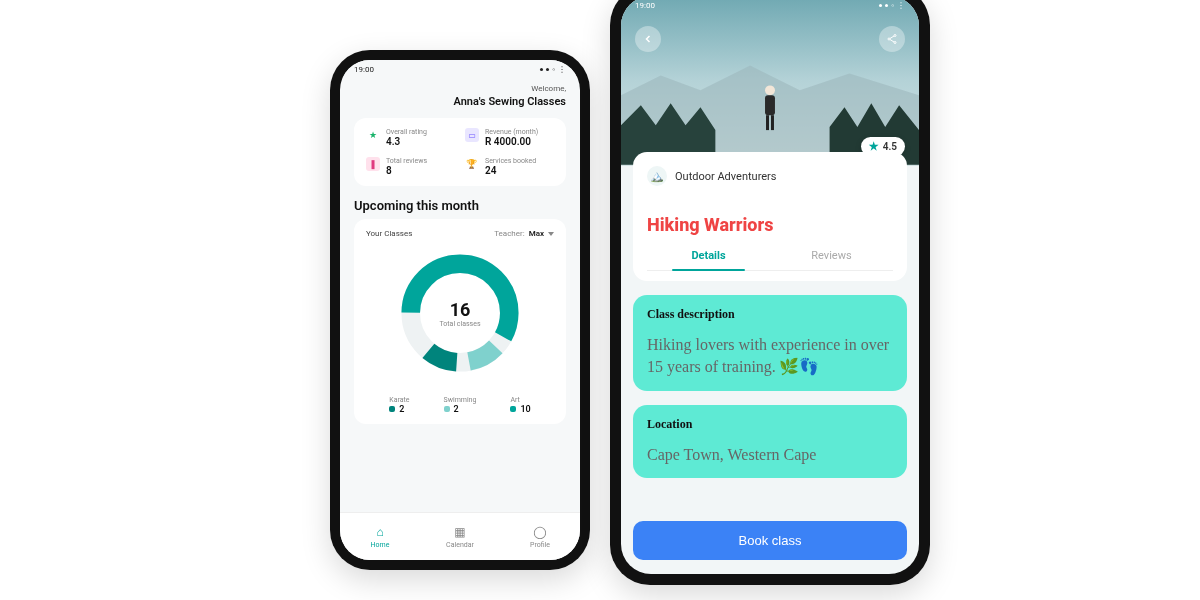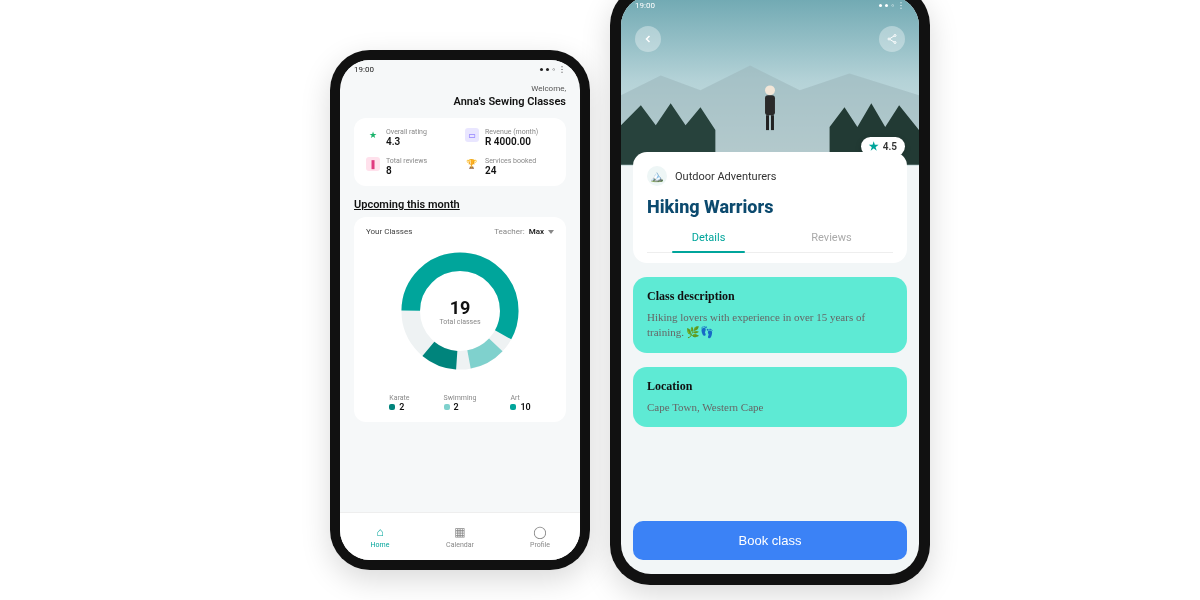--- a/index.html
+++ b/index.html
@@ -61,21 +61,21 @@
     display:grid; grid-template-columns:1fr 1fr; row-gap:10px; column-gap:10px;
   }
   .stat { display:flex; gap:6px; align-items:flex-start; }
   .stat .ic { width:14px; height:14px; border-radius:3px; display:flex; align-items:center; justify-content:center; font-size:9px; }
   .ic.star { color:#19b36a; }
   .ic.card { background:#e9e6ff; color:#6b54ff; font-size:8px; }
   .ic.doc  { background:#ffe1ec; color:#e03a7f; }
   .ic.trophy { color:#e69b2a; }
   .stat-lbl { font-size:7px; color:#888; }
   .stat-val { font-size:10px; font-weight:600; color:#111; }
-  .upc-title { font-size:11px; font-weight:600; margin:12px 14px 6px 14px; color:#111;text-decoration:underline;}
+  .upc-title { font-size:13px; font-weight:600; margin:12px 14px 6px 14px; color:#111;}
   .class-card {
     background:#fff; border-radius:12px; margin:0 14px; padding:10px 12px;
   }
   .class-card-head { display:flex; justify-content:space-between; align-items:center; font-size:8px; color:#444;}
   .teacher { color:#888; display:flex; align-items:center; gap:4px;}
   .teacher strong { color:#222; font-weight:600;}
   .chevdown { width:0;height:0;border-left:3px solid transparent;border-right:3px solid transparent;border-top:4px solid #888;}
   .donut-wrap { position:relative; width:130px; height:130px; margin:10px auto 0 auto;}
   .donut-center { position:absolute; inset:0; display:flex; flex-direction:column; align-items:center; justify-content:center;}
   .donut-center .n { font-size:18px; font-weight:700; color:#111;}
@@ -115,28 +115,28 @@
     box-shadow:0 2px 6px rgba(0,0,0,0.15);
   }
   .rating-chip .star { color:#00a59b; font-size:11px;}
   .detail-card {
     margin:-14px 12px 0 12px; background:#fff; border-radius:14px; padding:14px 14px 10px 14px;
     position:relative; z-index:2;
   }
   .org-row { display:flex; align-items:center; gap:8px;}
   .org-logo { width:20px; height:20px; border-radius:50%; background:#eef6f6; display:flex; align-items:center; justify-content:center; font-size:11px;}
   .org-name { font-size:11px; color:#333;}
-  .class-title { font-size:18px; font-weight:800; color:#0c4a6e; margin-top:10px;}
+  .class-title { font-size:18px; font-weight:800; color:#ef4444; margin-top:28px;}
   .tabs { display:flex; margin-top:14px; border-bottom:1px solid #eee;}
   .tab { flex:1; text-align:center; font-size:11px; padding-bottom:8px; color:#aaa; position:relative;}
-  .tab.active { color:#00a59b; font-weight:400;}
+  .tab.active { color:#00a59b; font-weight:700;}
   .tab.active::after { content:""; position:absolute; left:20%; right:20%; bottom:-1px; height:2px; background:#00a59b; border-radius:2px;}
   .sec { margin:14px 12px 0 12px; background:#5eead4; border-radius:14px; padding:12px 14px;font-family:Liberation Serif, serif;}
   .sec h4 { font-size:12px; font-weight:700; color:#111;}
-  .sec p { font-size:11px; color:#666; margin-top:6px; line-height:1.4;}
+  .sec p { font-size:16px; color:#666; margin-top:12px; line-height:1.4;}
   .cta-wrap { margin:auto 12px 14px 12px;}
   .cta {
     width:100%; background:#3b82f6; color:#fff; border:none; border-radius:10px;
     padding:12px 0; font-size:13px; font-weight:500;
   }
 </style>
 </head>
 <body>
 
 <div class="stage">
@@ -205,21 +205,21 @@
           <svg viewBox="0 0 42 42" width="130" height="130">
             <circle cx="21" cy="21" r="15.9155" fill="none" stroke="#eef2f3" stroke-width="6"></circle>
 
             <circle cx="21" cy="21" r="15.9155" fill="none" stroke="#00a59b" stroke-width="6" stroke-dasharray="58 42" stroke-dashoffset="25" transform="rotate(-90 21 21)"></circle>
 
             <circle cx="21" cy="21" r="15.9155" fill="none" stroke="#7fd1cd" stroke-width="6" stroke-dasharray="10 90" stroke-dashoffset="-37" transform="rotate(-90 21 21)"></circle>
 
             <circle cx="21" cy="21" r="15.9155" fill="none" stroke="#00847c" stroke-width="6" stroke-dasharray="10 90" stroke-dashoffset="-51" transform="rotate(-90 21 21)"></circle>
           </svg>
           <div class="donut-center">
-            <div class="n">19</div>
+            <div class="n">16</div>
             <div class="t">Total classes</div>
           </div>
         </div>
 
         <div class="legend">
           <div class="legend-item">
             <span class="lbl">Karate</span>
             <span class="row">
                 <span class="sq" style="background:#00847c"></span>
                 <span class="v">2</span>

